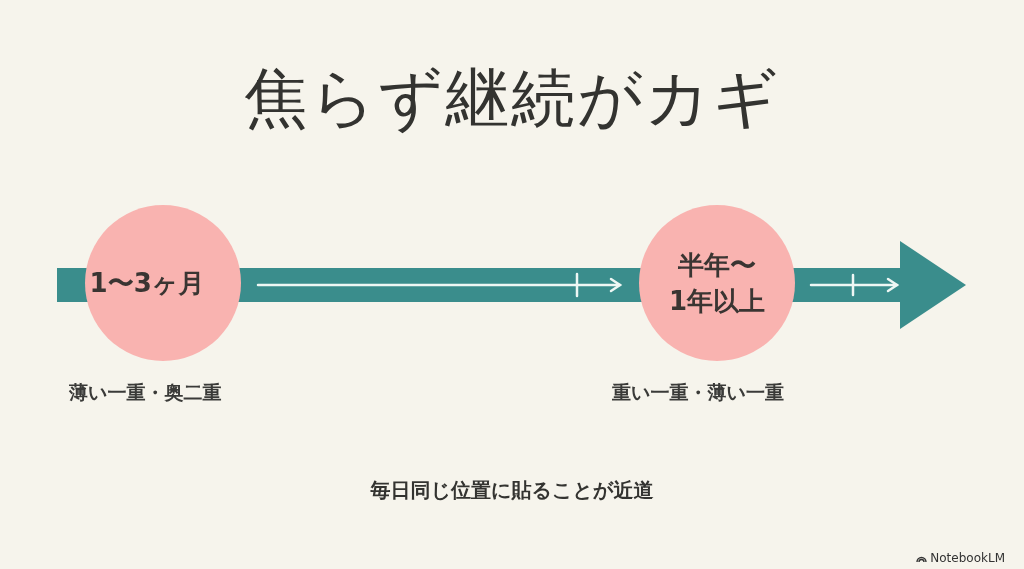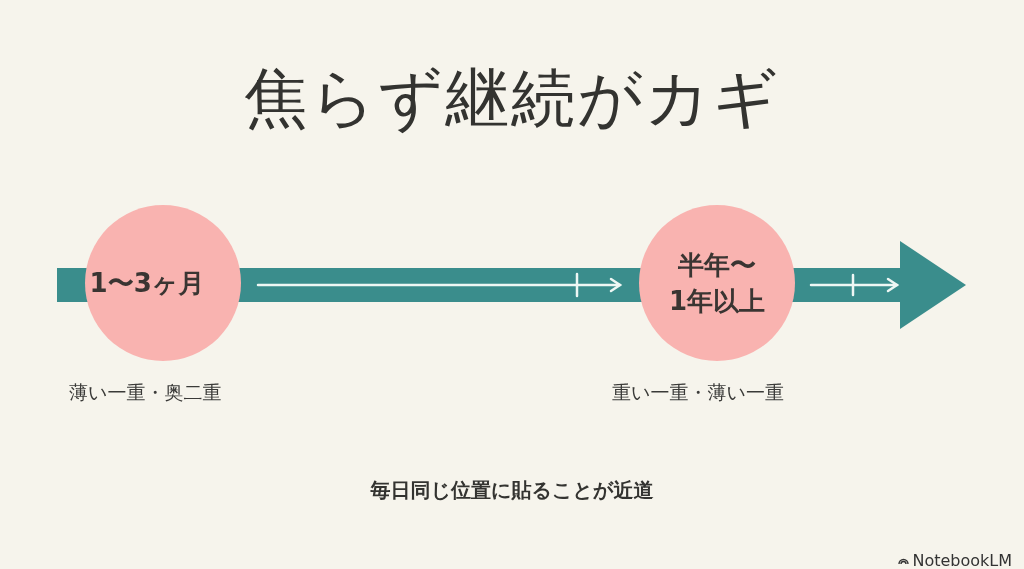--- a/index.html
+++ b/index.html
@@ -14,30 +14,30 @@
     position: absolute; left: 0; top: 58px; width: 1024px;
     text-align: center; font-size: 64px; font-weight: normal;
     color: #333330; letter-spacing: 2px; line-height: 80px;
   }
   svg.diagram { position: absolute; left: 0; top: 0; }
   .circle-label {
     position: absolute; text-align: center; font-weight: bold;
     color: #3a3532; font-size: 26px; line-height: 36px;
   }
   .caption {
-    position: absolute; font-size: 19px; font-weight: normal; color: #3a3a38;
+    position: absolute; font-size: 19px; font-weight: bold; color: #3a3a38;
     line-height: 24px; white-space: nowrap;
   }
   .bottom-msg {
     position: absolute; left: 0; width: 1024px; top: 470px;
     text-align: center; font-size: 20px; font-weight: bold; color: #333330;
     line-height: 40px;
   }
   .brand {
-    position: absolute; right: 12px; top: 551px; font-size: 16px;
+    position: absolute; right: 19px; top: 551px; font-size: 12px;
     color: #333; display: flex; align-items: center; gap: 3px;
   }
 </style>
 </head>
 <body>
 
 <div class="title">焦らず継続がカギ</div>
 
 <svg class="diagram" width="1024" height="569">
   <g>

